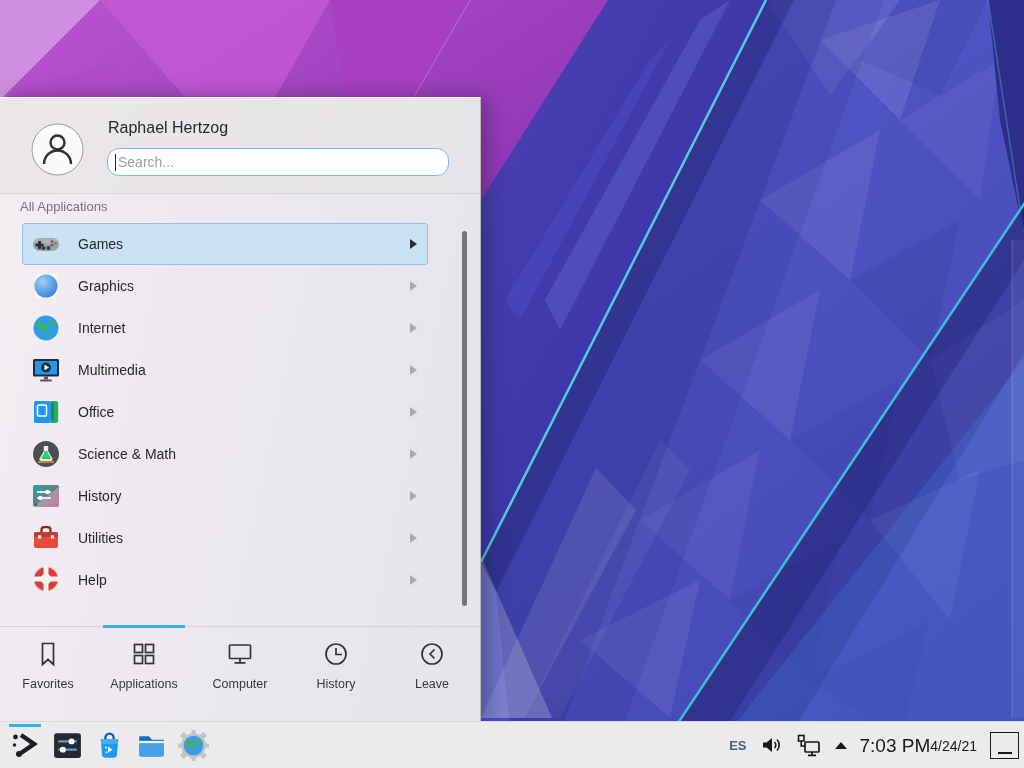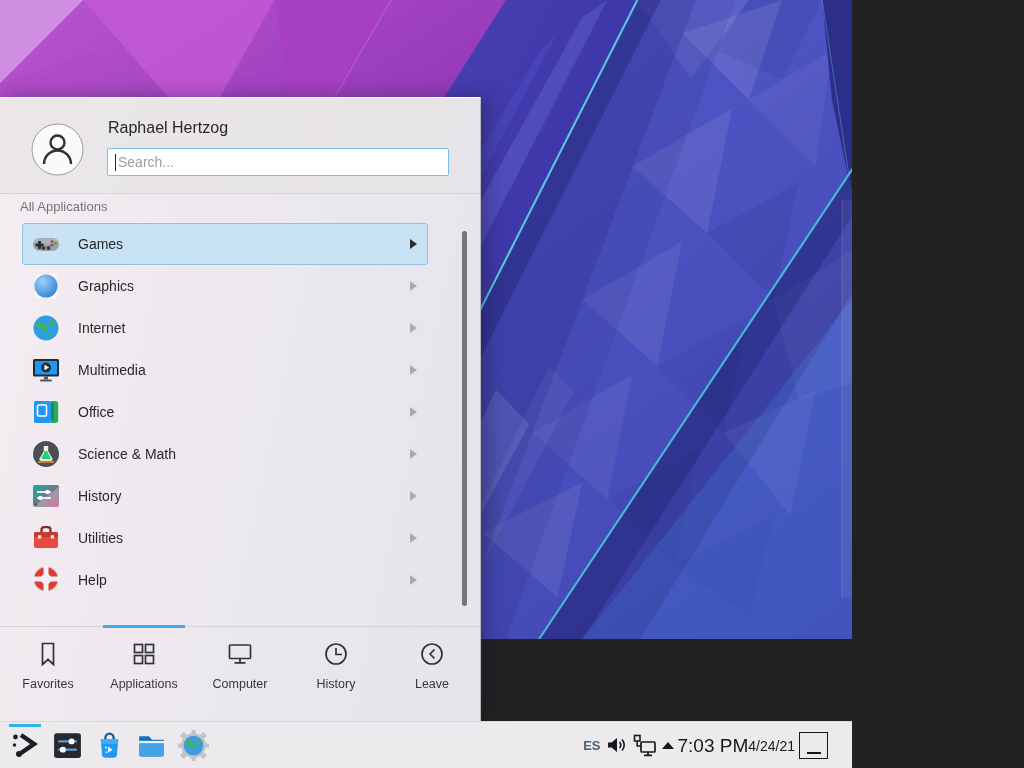--- a/index.html
+++ b/index.html
@@ -1,32 +1,32 @@
 <!DOCTYPE html>
 <html><head>
 <meta charset="utf-8">
 <style>
   html,body{margin:0;padding:0;background:#222;}
-  .screen{position:relative;width:852px;height:768px;overflow:hidden;
+  .screen{position:relative;width:1024px;height:768px;overflow:hidden;
           font-family:"Liberation Sans",sans-serif;-webkit-font-smoothing:antialiased;}
   .wallpaper{position:absolute;inset:0;}
 
   
   .launcher{position:absolute;left:0;top:97px;width:481px;height:624px;
     background:linear-gradient(102deg,#f4eef3 0%,#efe9ef 38%,#e9e7ee 62%,#e6e5ec 100%);
     border-top:1px solid rgba(255,255,255,.75);
     border-right:1px solid #b9b6bc;
     box-shadow:6px 0 18px rgba(20,20,40,.35);
     box-sizing:border-box;}
   .launcher-header{position:relative;height:96px;background:rgba(230,227,230,.72);
     border-bottom:1px solid #d8d4d8;box-sizing:border-box;}
   .avatar{position:absolute;left:31px;top:25px;width:53px;height:53px;}
   .user-name{position:absolute;left:108px;top:21px;font-size:16px;color:#26292c;}
   .search-box{position:absolute;left:107px;top:50px;width:342px;height:28px;
-    background:#fff;border:1px solid #7dbce8;border-radius:2px;box-sizing:border-box;}
+    background:#fff;border:1px solid #7dbce8;border-radius:12px;box-sizing:border-box;}
   .search-box input{position:absolute;inset:0;border:none;outline:none;background:transparent;
     font-family:"Liberation Sans",sans-serif;font-size:14px;color:#26292c;padding:0 6px 0 10px;}
   .search-box input::placeholder{color:#9aa0a4;}
   .search-caret{position:absolute;left:7px;top:5px;width:1px;height:17px;background:#26292c;}
 
   .section-label{position:absolute;left:20px;top:101px;font-size:13px;color:#707478;}
 
   .menu-list{position:absolute;left:0;top:125px;width:100%;height:404px;overflow:hidden;}
   .menu-row{position:relative;height:42px;margin:0 52px 0 22px;display:flex;align-items:center;
     padding:0 10px 0 7px;border:1px solid transparent;border-radius:3px;box-sizing:border-box;}
@@ -46,21 +46,21 @@
   .tab.active::before{content:'';position:absolute;top:-2px;left:7px;right:7px;height:3px;background:#3daee9;}
   .tab-label{font-size:12.5px;color:#34383b;}
   .tab-icon{width:28px;height:28px;}
 
   
   .taskbar{position:absolute;left:0;bottom:0;width:100%;height:47px;background:#eceaec;
     border-top:1px solid #dbd8db;box-sizing:border-box;display:flex;align-items:center;}
   .task-apps{display:flex;align-items:center;height:100%;padding-left:4px;}
   .task-btn{position:relative;width:42px;height:46px;display:flex;align-items:center;justify-content:center;}
   .task-btn.active::before{content:'';position:absolute;top:2px;left:5px;right:5px;height:2.5px;background:#35b2e0;}
-  .tray{margin-left:auto;display:flex;align-items:center;gap:4px;padding-right:24px;height:100%;}
+  .tray{margin-left:auto;display:flex;align-items:center;gap:13px;padding-right:5px;height:100%;}
   .kbd-layout{font-size:13px;font-weight:bold;color:#47617d;}
   .tray-icon{display:flex;align-items:center;justify-content:center;}
   .tray-expand{width:0;height:0;border-left:6px solid transparent;border-right:6px solid transparent;
     border-bottom:7px solid #17191c;}
   .clock{display:flex;flex-direction:row;align-items:center;line-height:1;color:#17191c;}
   .clock-time{font-size:19px;}
   .clock-date{font-size:14px;margin-top:2px;}
   .show-desktop{position:relative;width:29px;height:27px;border:1.5px solid #17191c;box-sizing:border-box;background:transparent;}
   .show-desktop::after{content:'';position:absolute;bottom:4px;left:50%;transform:translateX(-50%);
     width:14px;height:1.5px;background:#17191c;}

